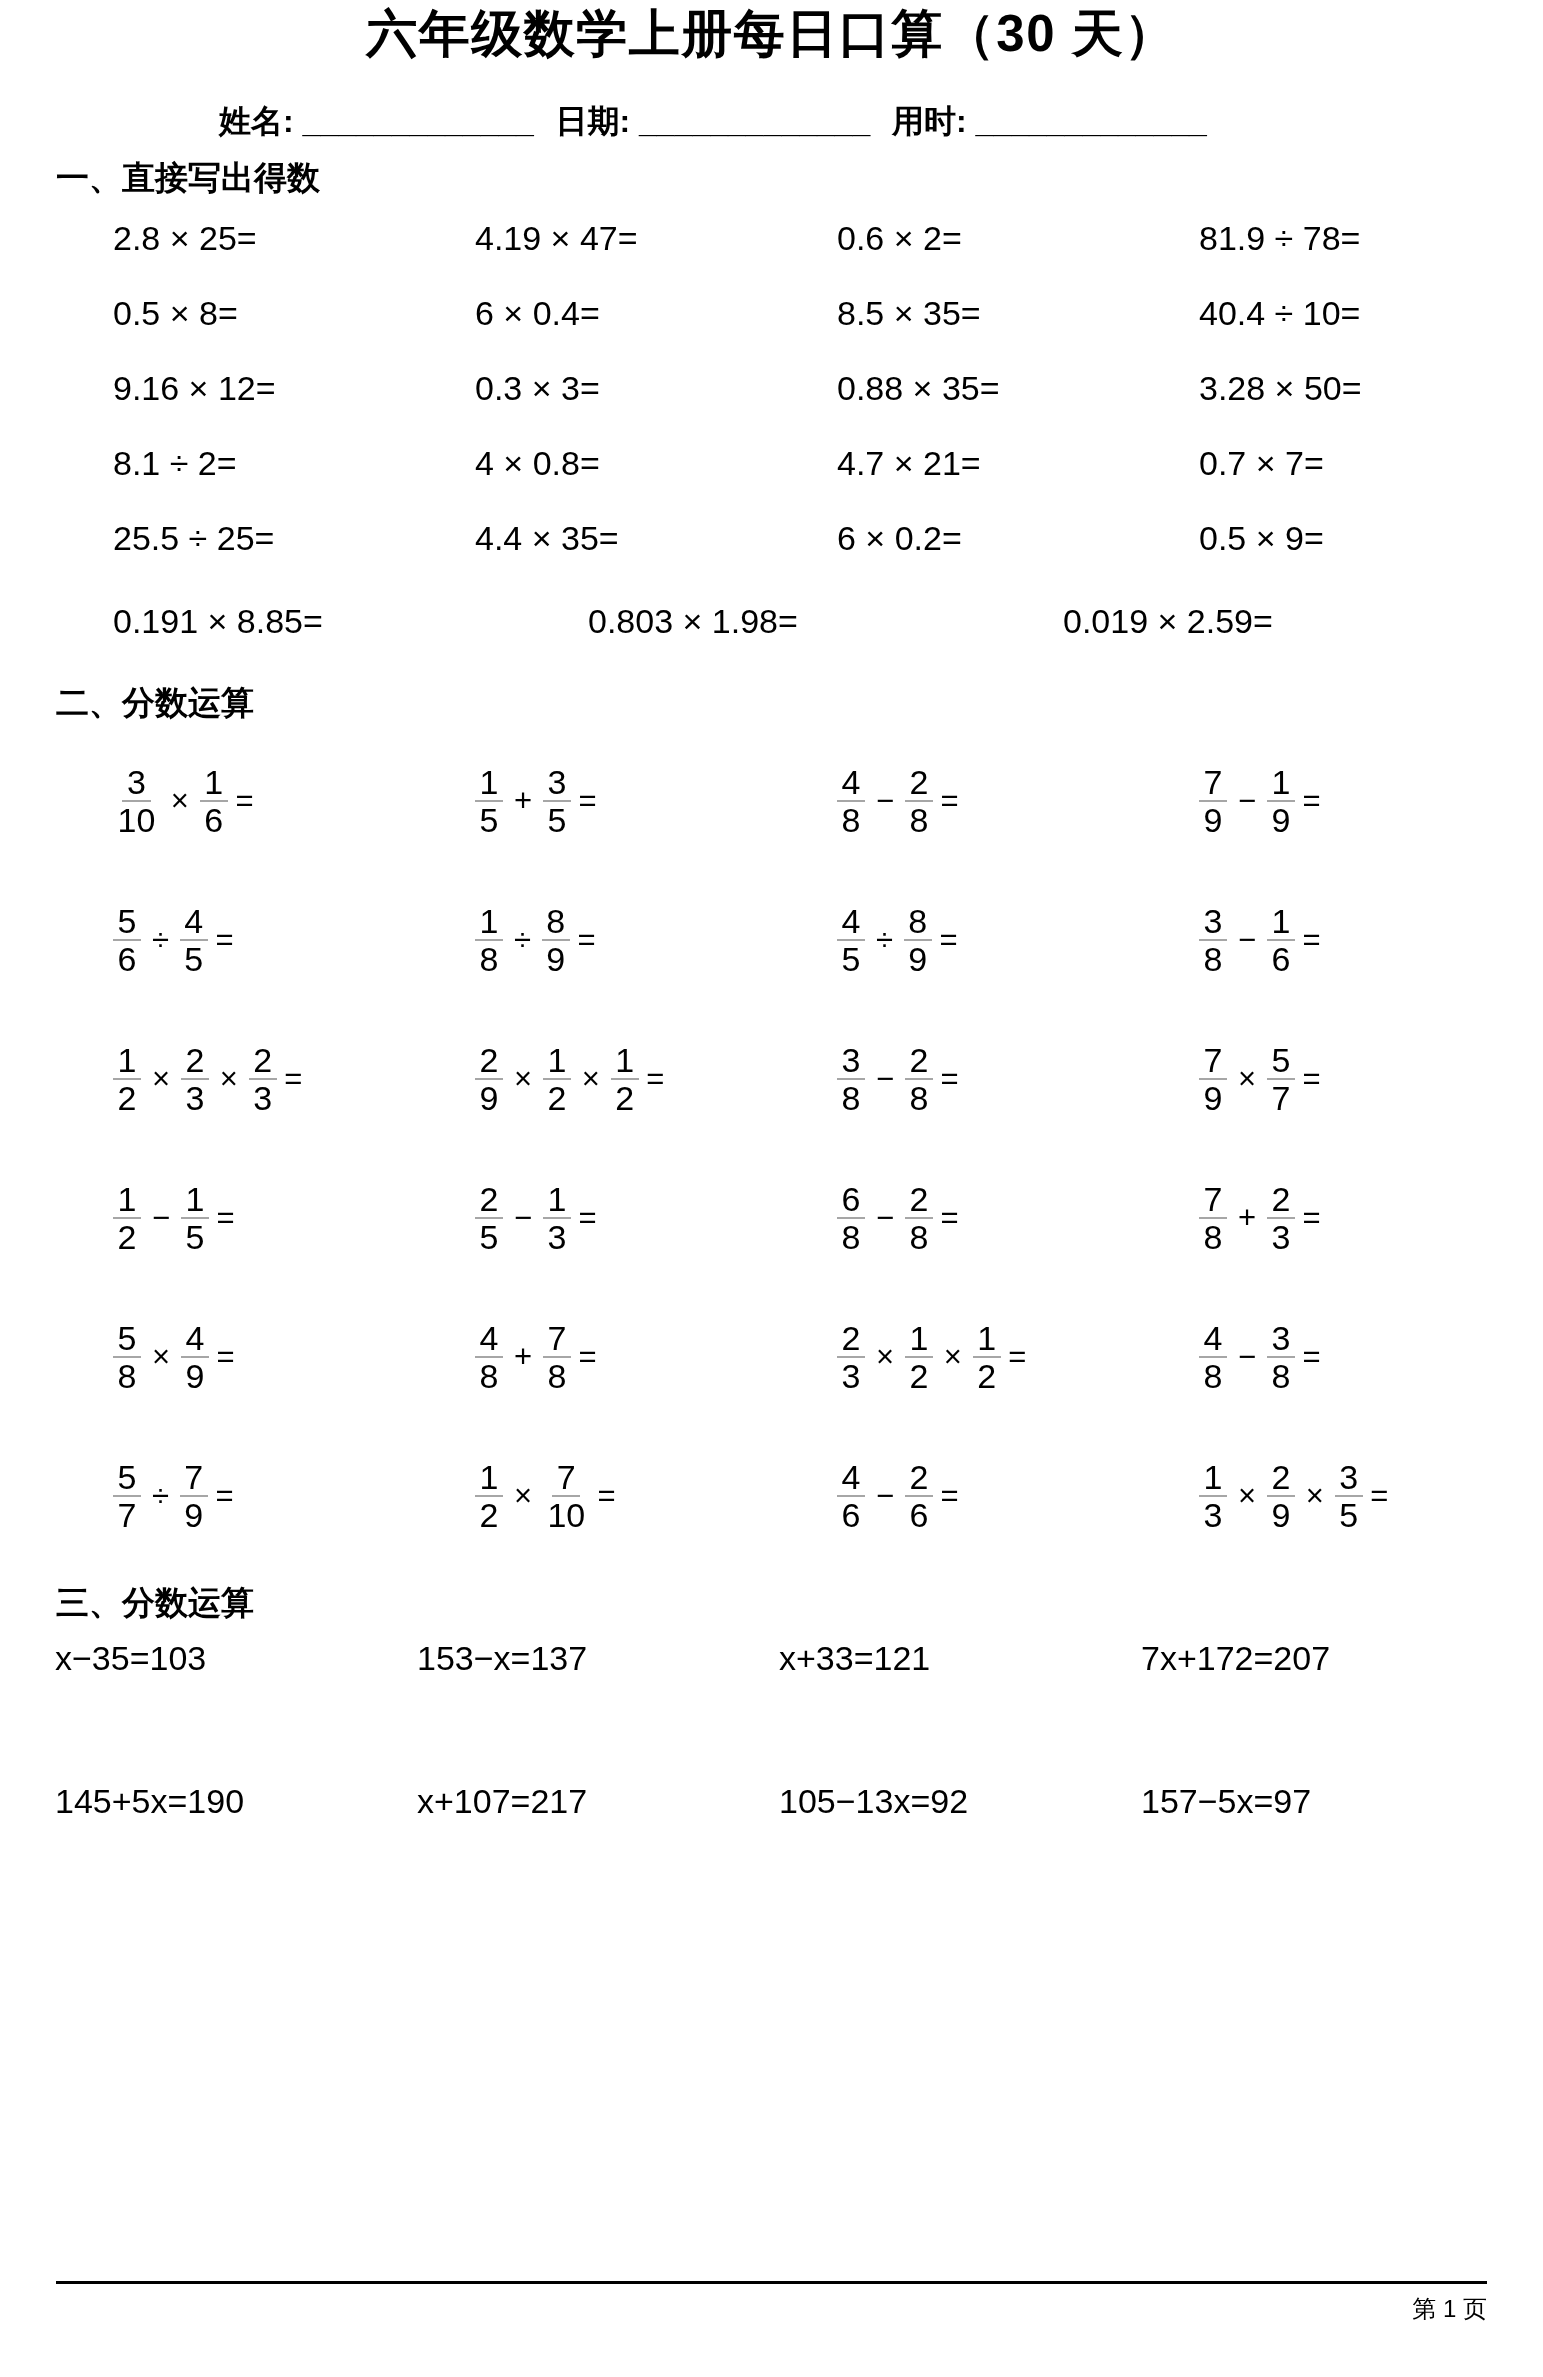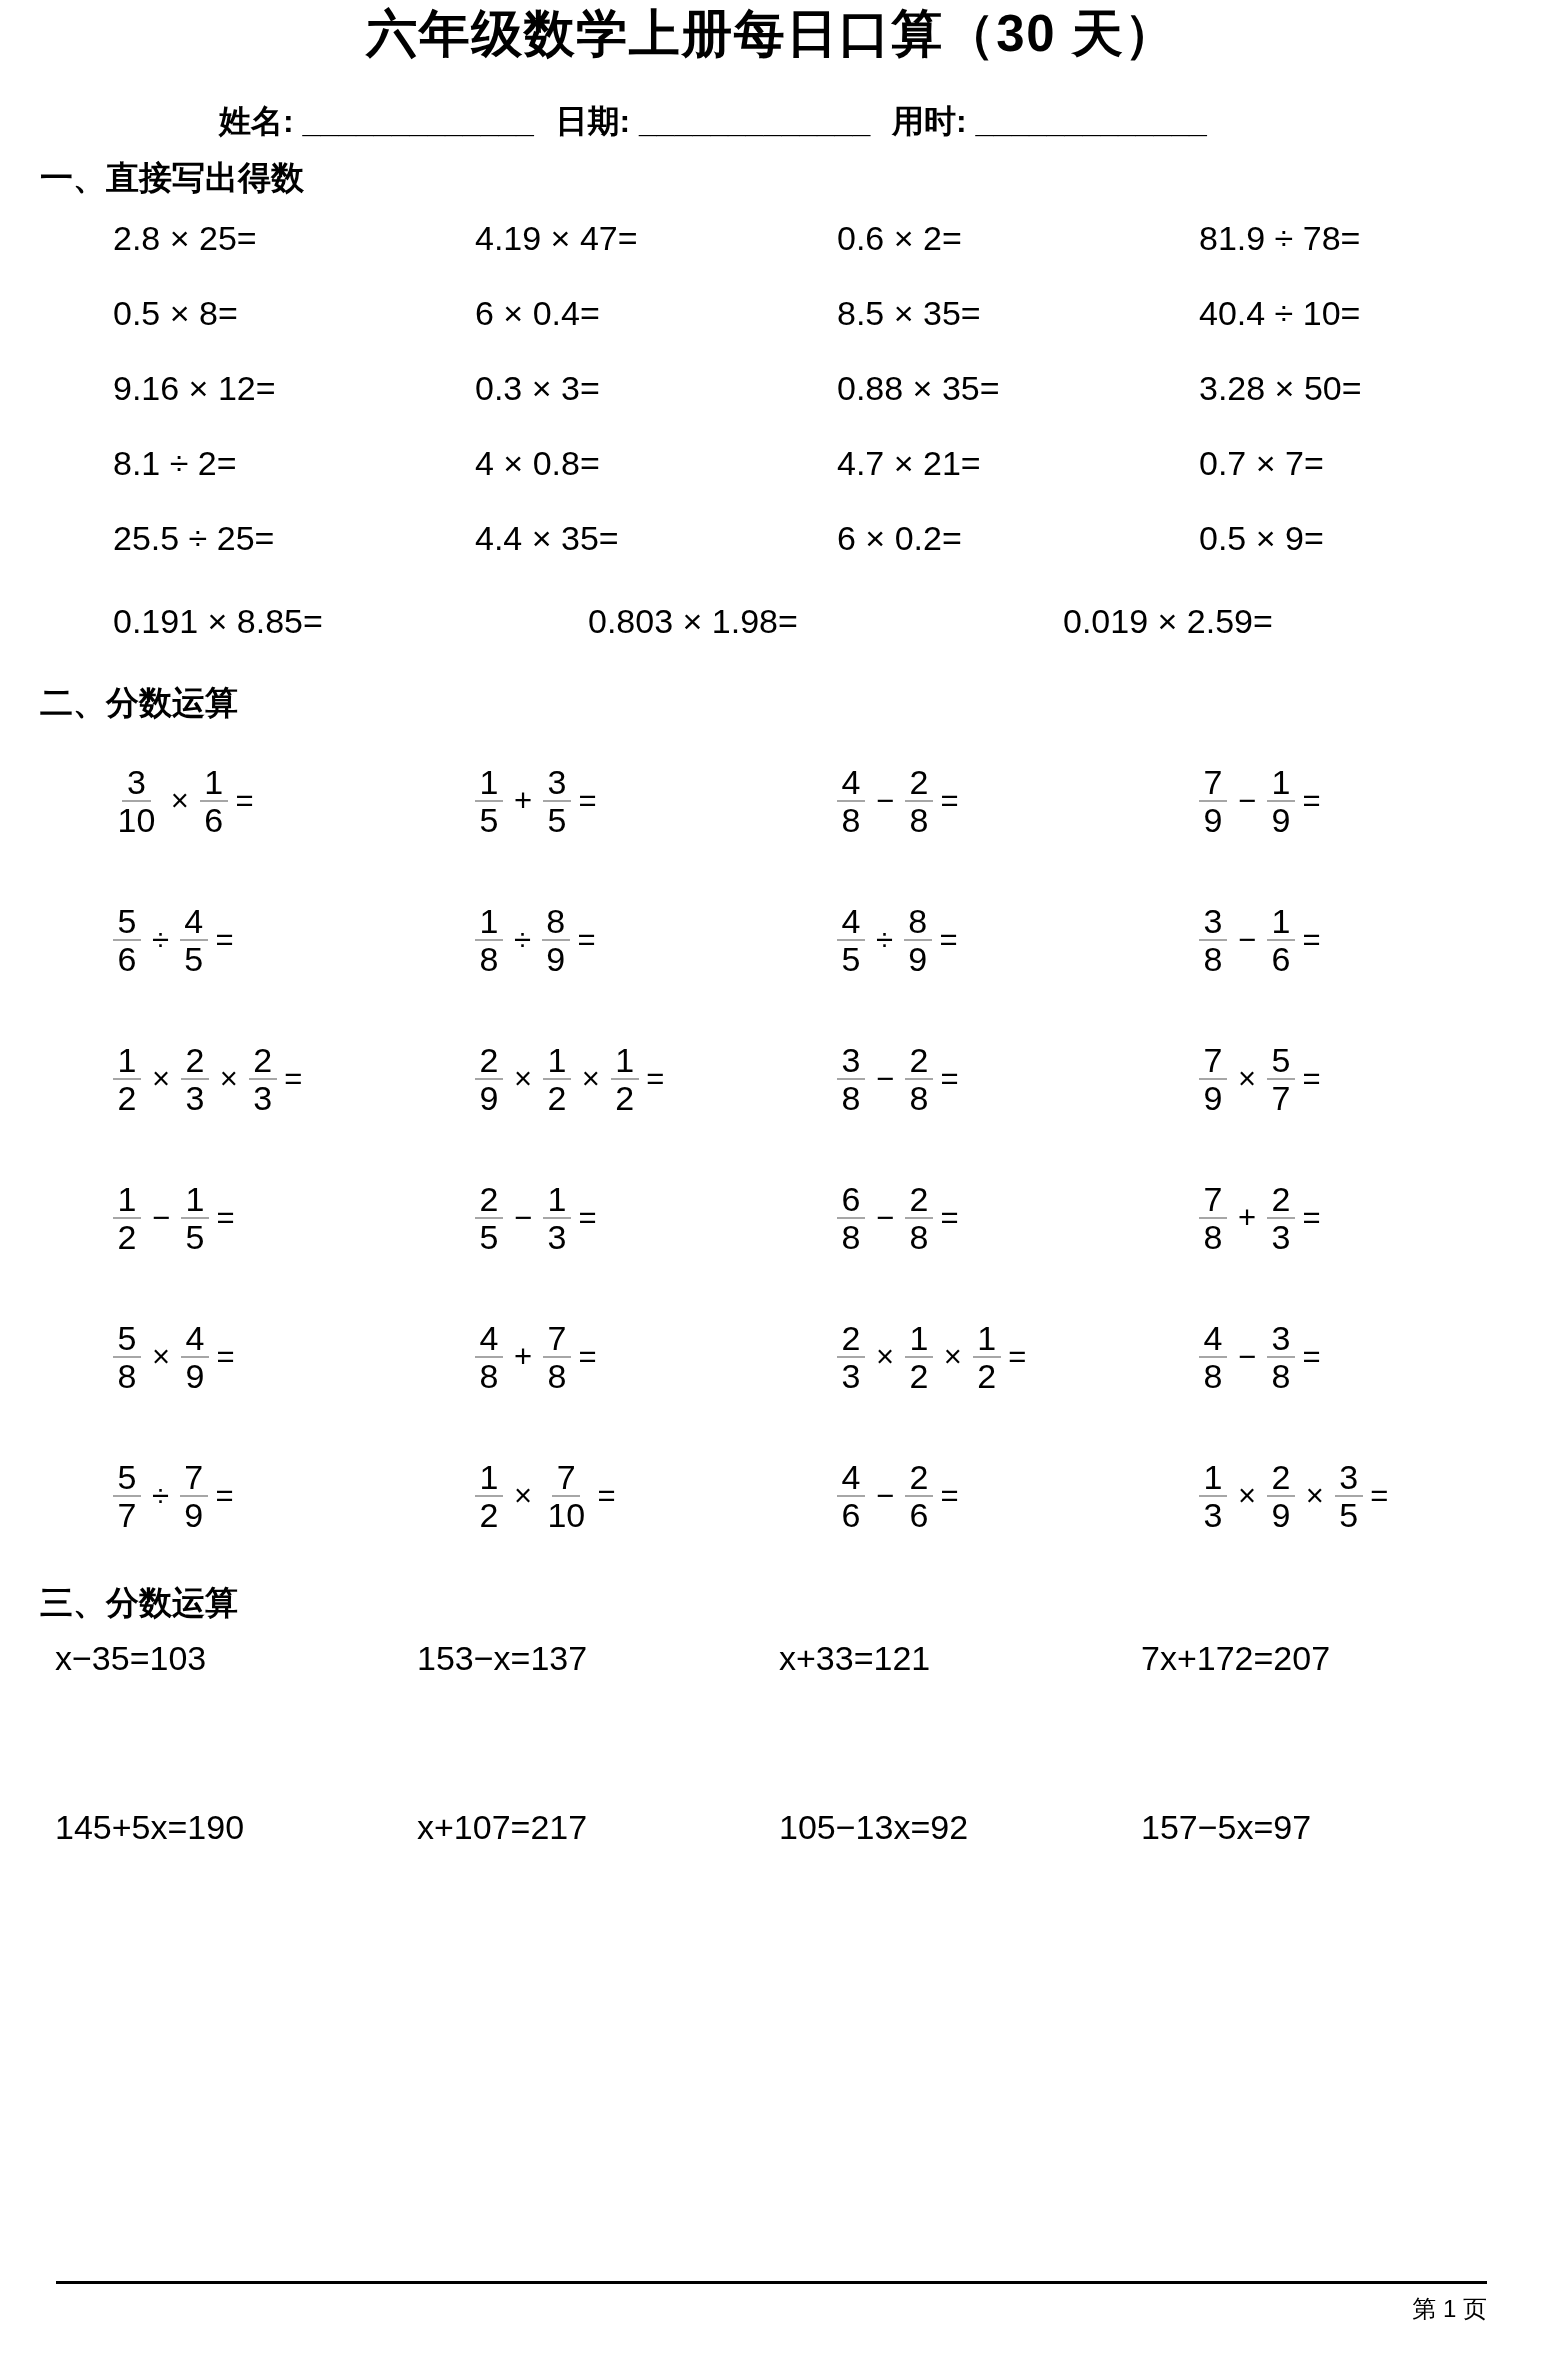--- a/index.html
+++ b/index.html
@@ -18,21 +18,21 @@
   }
   .meta-line{
     margin-top:31px;
     padding-left:219px;
     font-size:32px;font-weight:bold;
     white-space:nowrap;
   }
   .meta-line .blank{font-weight:bold;letter-spacing:0;}
   .meta-group{margin-right:21.6px;}
   .sec-heading{
-    margin:0;padding-left:40px;
+    margin:0;padding-left:56px;
     font-size:33px;font-weight:bold;
   }
   .sec-heading.h1{margin-top:12.4px;}
   .sec-heading.h2{margin-top:21.6px;}
   .sec-heading.h3{margin-top:15.5px;}
   .grid4{
     display:grid;
     grid-template-columns:repeat(4,362px);
     padding-left:113px;
   }
@@ -69,21 +69,21 @@
   .fn{padding:0 4.6px;border-bottom:2.3px solid #a6a6a6;}
   .fd{padding:0 4.6px;}
   .op{font-size:31px;margin:0 6.2px;}
   .eqs{font-size:31px;margin-left:3.1px;}
   .eqrow{
     display:grid;
     grid-template-columns:repeat(4,362px);
     padding-left:55px;
   }
   .eqrow .cell{height:49px;}
-  .eqrow.second{margin-top:120px;}
+  .eqrow.second{margin-top:94px;}
   .eqrow.first{margin-top:7.7px;}
   .footer-line{
     position:absolute;
     left:56px;top:2281px;
     width:1431px;height:3.1px;
     background:#000;
   }
   .footer-text{
     position:absolute;
     left:56px;top:2293px;

